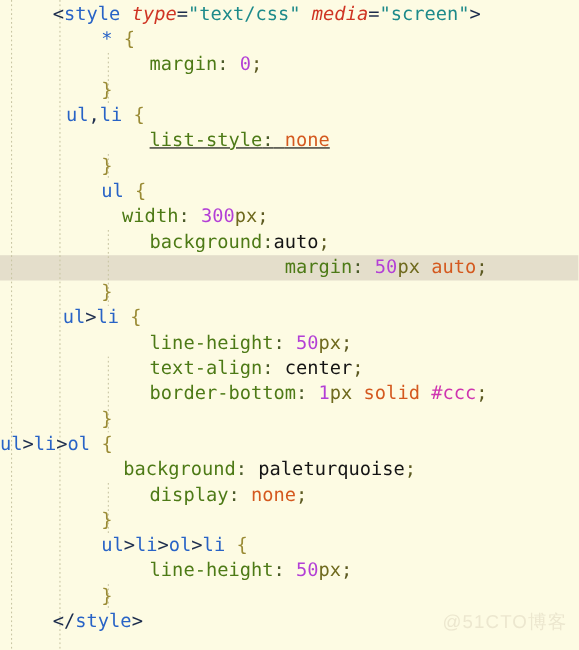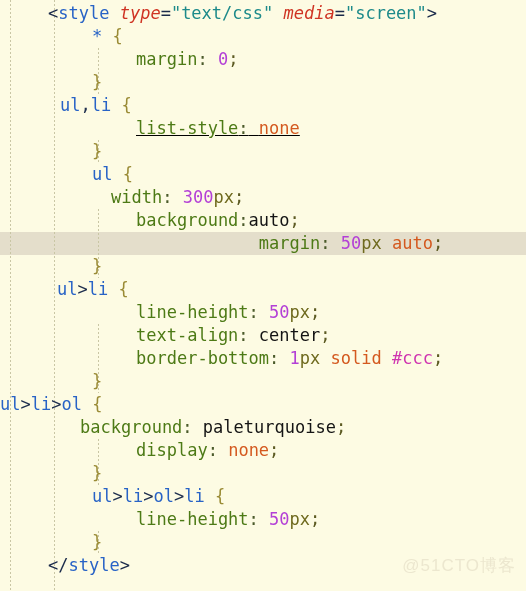--- a/index.html
+++ b/index.html
@@ -141,21 +141,21 @@
       <div class="line" style="height: 23px; line-height: 23px; padding-left: 111px;"><span class="tok-prop">width</span><span class="tok-colon">:</span><span class="tok-punct"> </span><span class="tok-number">300</span><span class="tok-unit">px</span><span class="tok-semi">;</span></div>
       <div class="line" style="height: 23px; line-height: 23px; padding-left: 136px;"><span class="tok-prop">background</span><span class="tok-colon">:</span><span class="tok-value">auto</span><span class="tok-semi">;</span></div>
       <div class="line" style="height: 23px; line-height: 23px; padding-left: 136px; text-align: right;"><span class="tok-prop">margin</span><span class="tok-colon">:</span><span class="tok-punct"> </span><span class="tok-number">50</span><span class="tok-unit">px</span><span class="tok-punct"> </span><span class="tok-keyword">auto</span><span class="tok-semi">;</span></div>
       <div class="line" style="height: 23px; line-height: 23px; padding-left: 92px;"><span class="tok-brace">}</span></div>
       <div class="line" style="height: 23px; line-height: 23px; padding-left: 57px;"><span class="tok-selector">ul</span><span class="tok-combinator">&gt;</span><span class="tok-selector">li</span><span class="tok-punct"> </span><span class="tok-brace">{</span></div>
       <div class="line" style="height: 23px; line-height: 23px; padding-left: 136px;"><span class="tok-prop">line-height</span><span class="tok-colon">:</span><span class="tok-punct"> </span><span class="tok-number">50</span><span class="tok-unit">px</span><span class="tok-semi">;</span></div>
       <div class="line" style="height: 23px; line-height: 23px; padding-left: 136px;"><span class="tok-prop">text-align</span><span class="tok-colon">:</span><span class="tok-punct"> </span><span class="tok-value">center</span><span class="tok-semi">;</span></div>
       <div class="line" style="height: 23px; line-height: 23px; padding-left: 136px;"><span class="tok-prop">border-bottom</span><span class="tok-colon">:</span><span class="tok-punct"> </span><span class="tok-number">1</span><span class="tok-unit">px</span><span class="tok-punct"> </span><span class="tok-keyword">solid</span><span class="tok-punct"> </span><span class="tok-hex">#ccc</span><span class="tok-semi">;</span></div>
       <div class="line" style="height: 23px; line-height: 23px; padding-left: 92px;"><span class="tok-brace">}</span></div>
       <div class="line" style="height: 23px; line-height: 23px; "><span class="tok-selector">ul</span><span class="tok-combinator">&gt;</span><span class="tok-selector">li</span><span class="tok-combinator">&gt;</span><span class="tok-selector">ol</span><span class="tok-punct"> </span><span class="tok-brace">{</span></div>
-      <div class="line" style="height: 23px; line-height: 23px; padding-left: 80px;"><span class="tok-prop">background</span><span class="tok-colon">:</span><span class="tok-punct"> </span><span class="tok-value">paleturquoise</span><span class="tok-semi">;</span></div>
+      <div class="line" style="height: 23px; line-height: 23px; padding-left: 112px;"><span class="tok-prop">background</span><span class="tok-colon">:</span><span class="tok-punct"> </span><span class="tok-value">paleturquoise</span><span class="tok-semi">;</span></div>
       <div class="line" style="height: 23px; line-height: 23px; padding-left: 136px;"><span class="tok-prop">display</span><span class="tok-colon">:</span><span class="tok-punct"> </span><span class="tok-keyword">none</span><span class="tok-semi">;</span></div>
       <div class="line" style="height: 23px; line-height: 23px; padding-left: 92px;"><span class="tok-brace">}</span></div>
       <div class="line" style="height: 23px; line-height: 23px; padding-left: 92px;"><span class="tok-selector">ul</span><span class="tok-combinator">&gt;</span><span class="tok-selector">li</span><span class="tok-combinator">&gt;</span><span class="tok-selector">ol</span><span class="tok-combinator">&gt;</span><span class="tok-selector">li</span><span class="tok-punct"> </span><span class="tok-brace">{</span></div>
       <div class="line" style="height: 23px; line-height: 23px; padding-left: 136px;"><span class="tok-prop">line-height</span><span class="tok-colon">:</span><span class="tok-punct"> </span><span class="tok-number">50</span><span class="tok-unit">px</span><span class="tok-semi">;</span></div>
       <div class="line" style="height: 23px; line-height: 23px; padding-left: 92px;"><span class="tok-brace">}</span></div>
       <div class="line" style="height: 23px; line-height: 23px; padding-left: 48px;"><span class="tok-punct">&lt;/</span><span class="tok-tag">style</span><span class="tok-punct">&gt;</span></div>
     </div>
 
   <div id="watermark">@51CTO博客</div>
 

